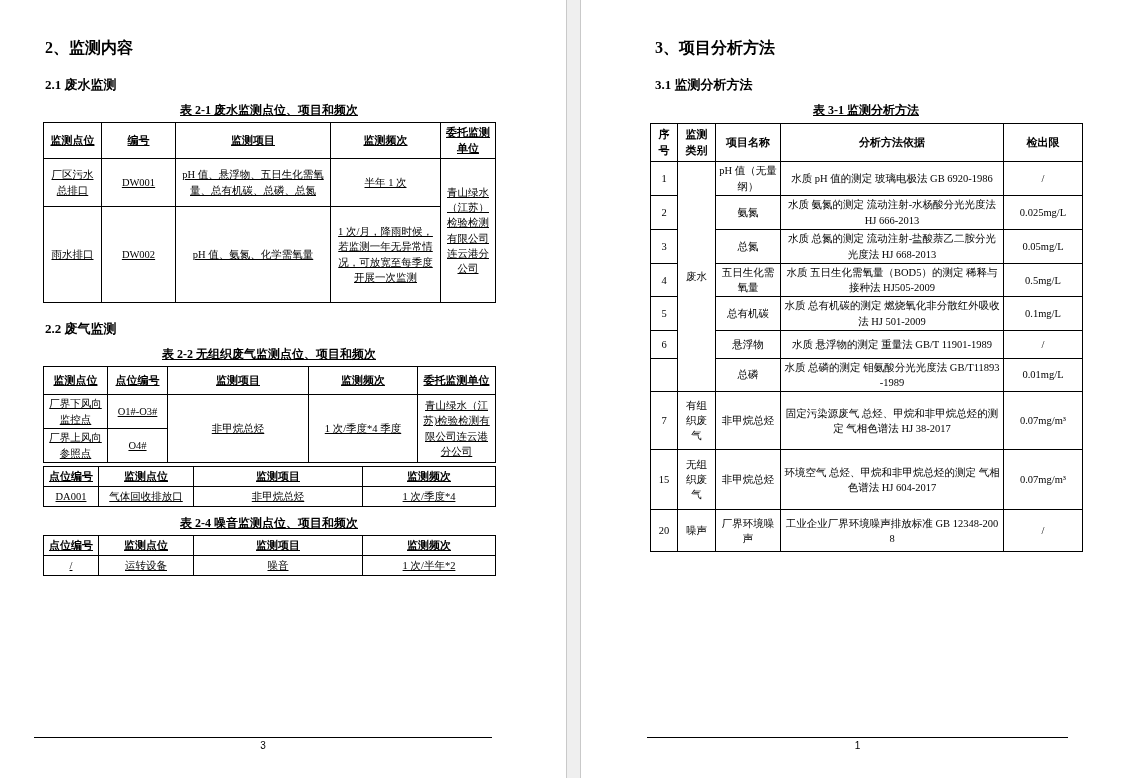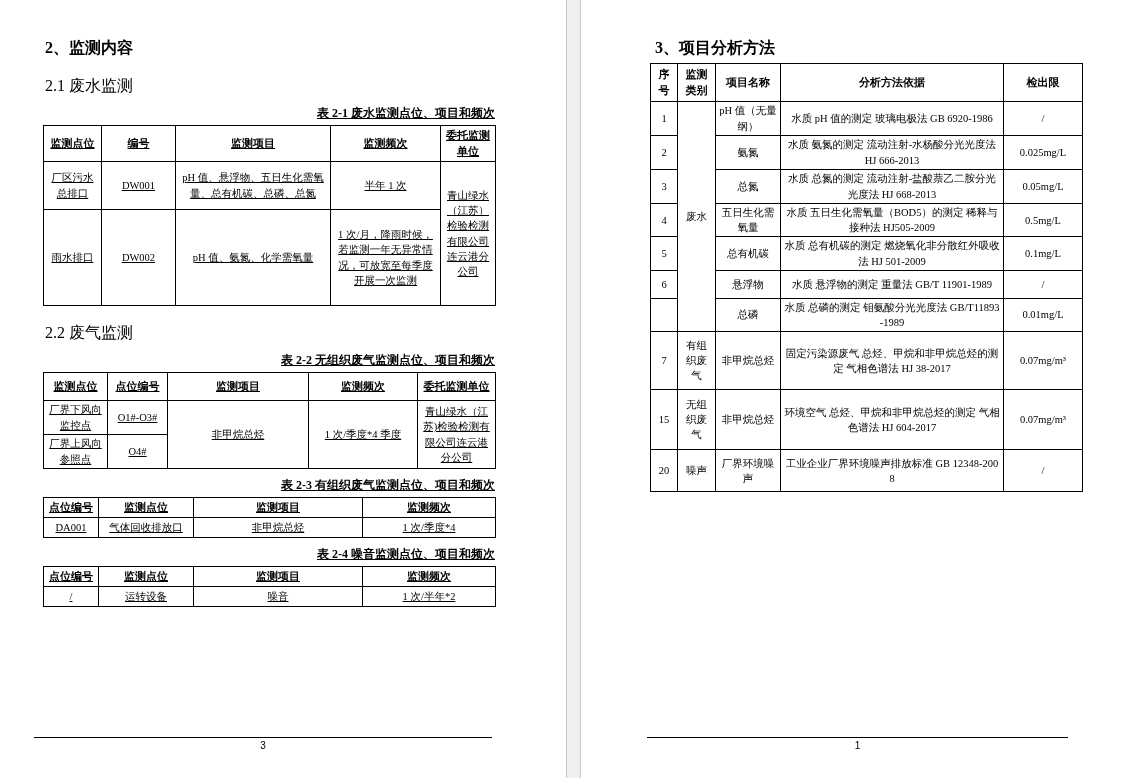--- a/index.html
+++ b/index.html
@@ -13,40 +13,40 @@
   #pageR{left:581px;width:539px;}
   .gutter{
     position:absolute;top:0;left:566px;width:15px;height:778px;
     background:#efefef;border-left:1px solid #c9c9c9;border-right:1px solid #c9c9c9;
     box-sizing:border-box;
   }
   h1.doc-title{
     font-size:16px;font-weight:bold;margin:0;padding:0;
   }
   h2.doc-section{
-    font-size:16px;font-weight:normal;margin:0;padding:0;
+    font-size:13px;font-weight:bold;margin:0;padding:0;
   }
   .caption{
     font-size:12px;font-weight:bold;text-align:center;
     text-decoration:underline;margin:0;
   }
   table{
     border-collapse:collapse;table-layout:fixed;
     font-size:10.5px;line-height:1.45;
   }
   th,td{
     border:1px solid #000;text-align:center;vertical-align:middle;
     padding:1px 3px;word-break:break-all;overflow:hidden;
   }
   th{font-weight:bold;font-size:11px;}
   
   #pageL .content{margin-left:43px;width:452px;}
   #pageL h1.doc-title{margin:38px 0 0 2px;}
   #pageL h2.doc-section{margin:17px 0 0 2px;}
-  #pageL .caption{margin-top:8px;text-align:right;}
+  #pageL .caption{margin-top:8px;}
   #tbl21,#tbl22,#tbl23,#tbl24{width:452px;margin-top:3px;text-decoration:underline;}
   
   #pageR .content{margin-left:69px;width:432px;}
   #pageR h1.doc-title{margin:38px 0 0 5px;}
   #pageR h2.doc-section{margin:17px 0 0 5px;}
   #pageR .caption{margin-top:8px;}
   #tbl31{width:432px;margin-top:4px;}
   .footer{
     position:absolute;top:737px;border-top:1.5px solid #000;
     text-align:center;font-size:10px;padding-top:2px;
@@ -124,21 +124,20 @@
         <td rowspan="2">1 次/季度*4 季度</td>
         <td rowspan="2">青山绿水（江苏)检验检测有限公司连云港分公司</td>
       </tr>
       <tr style="height:34px">
         <td>厂界上风向参照点</td>
         <td>O4#</td>
       </tr>
     </tbody>
       </table>
 
-    <div class="caption gap-2-3">表 2-3 有组织废气监测点位、项目和频次</div>
     <table id="tbl23">
       <colgroup>
           <col style="width:55px">
           <col style="width:95px">
           <col style="width:169px">
           <col style="width:133px">
         </colgroup>
       <tbody>
           <tr style="height:20px">
         <th>点位编号</th>
@@ -182,21 +181,23 @@
   <div class="footer">
     <span>3</span>
   </div>
 </div>
 
 <div class="gutter"></div>
 
 <div class="page" id="pageR">
   <div class="content">
     <h1 class="doc-title">3、项目分析方法</h1>
-
+    <h2 class="doc-section">3.1 监测分析方法</h2>
+
+    <div class="caption">表 3-1  监测分析方法</div>
     <table id="tbl31">
       <colgroup>
           <col style="width:27px">
           <col style="width:38px">
           <col style="width:65px">
           <col style="width:223px">
           <col style="width:79px">
         </colgroup>
       <tbody>
           <tr style="height:38px">

